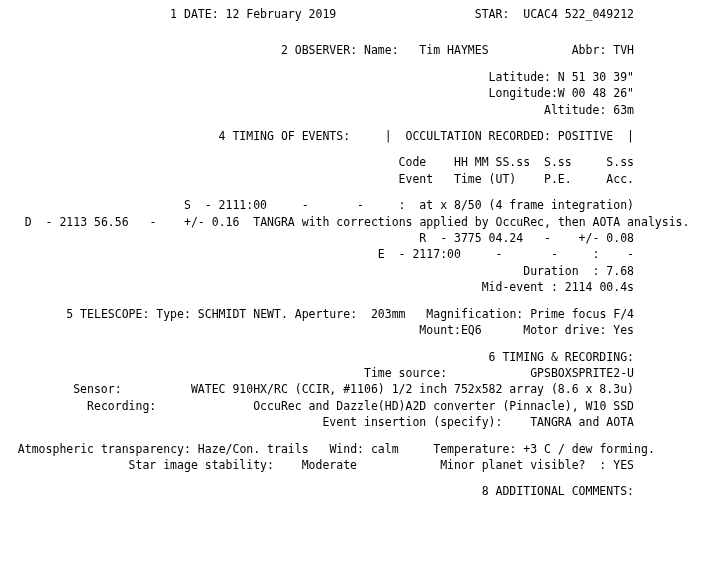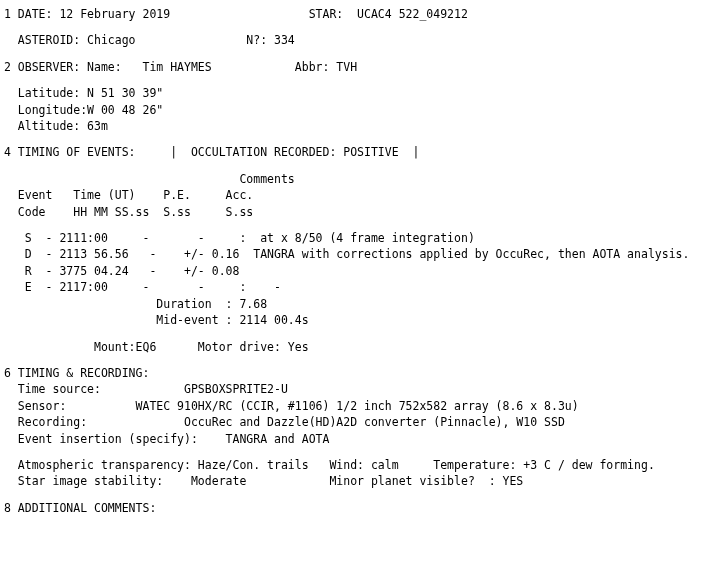--- a/index.html
+++ b/index.html
@@ -15,60 +15,60 @@
     line-height: 16.4px;
     color: #000000;
     overflow: hidden;
   }
   .page {
     position: relative;
     width: 650px;
     height: 573px;
     padding: 6px 16px 0 0;
     box-sizing: border-box;
+    text-align: right;
   }
   .line {
     white-space: pre;
     padding-left: 4px;
     min-height: 16.4px;
   }
   .blank {
     white-space: pre;
     height: 10px;
     min-height: 10px;
   }
 </style>
 </head>
 <body>
 
 <div class="page">
   <div id="report-body">
       <div class="line">1 DATE: 12 February 2019                    STAR:  UCAC4 522_049212</div>
       <div class="line blank"></div>
-      <div class="line">  ASTEROID: Chicago                N?: 334</div>
       <div class="line blank"></div>
       <div class="line">2 OBSERVER: Name:   Tim HAYMES            Abbr: TVH</div>
       <div class="line blank"></div>
       <div class="line">  Latitude: N 51 30 39"</div>
       <div class="line">  Longitude:W 00 48 26"</div>
       <div class="line">  Altitude: 63m</div>
       <div class="line blank"></div>
       <div class="line">4 TIMING OF EVENTS:     |  OCCULTATION RECORDED: POSITIVE  |</div>
       <div class="line blank"></div>
-      <div class="line">                                  Comments</div>
+      <div class="line">  Code    HH MM SS.ss  S.ss     S.ss</div>
       <div class="line">  Event   Time (UT)    P.E.     Acc.</div>
-      <div class="line">  Code    HH MM SS.ss  S.ss     S.ss</div>
       <div class="line blank"></div>
       <div class="line">   S  - 2111:00     -       -     :  at x 8/50 (4 frame integration)</div>
       <div class="line">   D  - 2113 56.56   -    +/- 0.16  TANGRA with corrections applied by OccuRec, then AOTA analysis.</div>
       <div class="line">   R  - 3775 04.24   -    +/- 0.08</div>
       <div class="line">   E  - 2117:00     -       -     :    -</div>
       <div class="line">                      Duration  : 7.68</div>
       <div class="line">                      Mid-event : 2114 00.4s</div>
       <div class="line blank"></div>
+      <div class="line">5 TELESCOPE: Type: SCHMIDT NEWT. Aperture:  203mm   Magnification: Prime focus F/4</div>
       <div class="line">             Mount:EQ6      Motor drive: Yes</div>
       <div class="line blank"></div>
       <div class="line">6 TIMING &amp; RECORDING:</div>
       <div class="line">  Time source:            GPSBOXSPRITE2-U</div>
       <div class="line">  Sensor:          WATEC 910HX/RC (CCIR, #1106) 1/2 inch 752x582 array (8.6 x 8.3u)</div>
       <div class="line">  Recording:              OccuRec and Dazzle(HD)A2D converter (Pinnacle), W10 SSD</div>
       <div class="line">  Event insertion (specify):    TANGRA and AOTA</div>
       <div class="line blank"></div>
       <div class="line">  Atmospheric transparency: Haze/Con. trails   Wind: calm     Temperature: +3 C / dew forming.</div>
       <div class="line">  Star image stability:    Moderate            Minor planet visible?  : YES</div>

